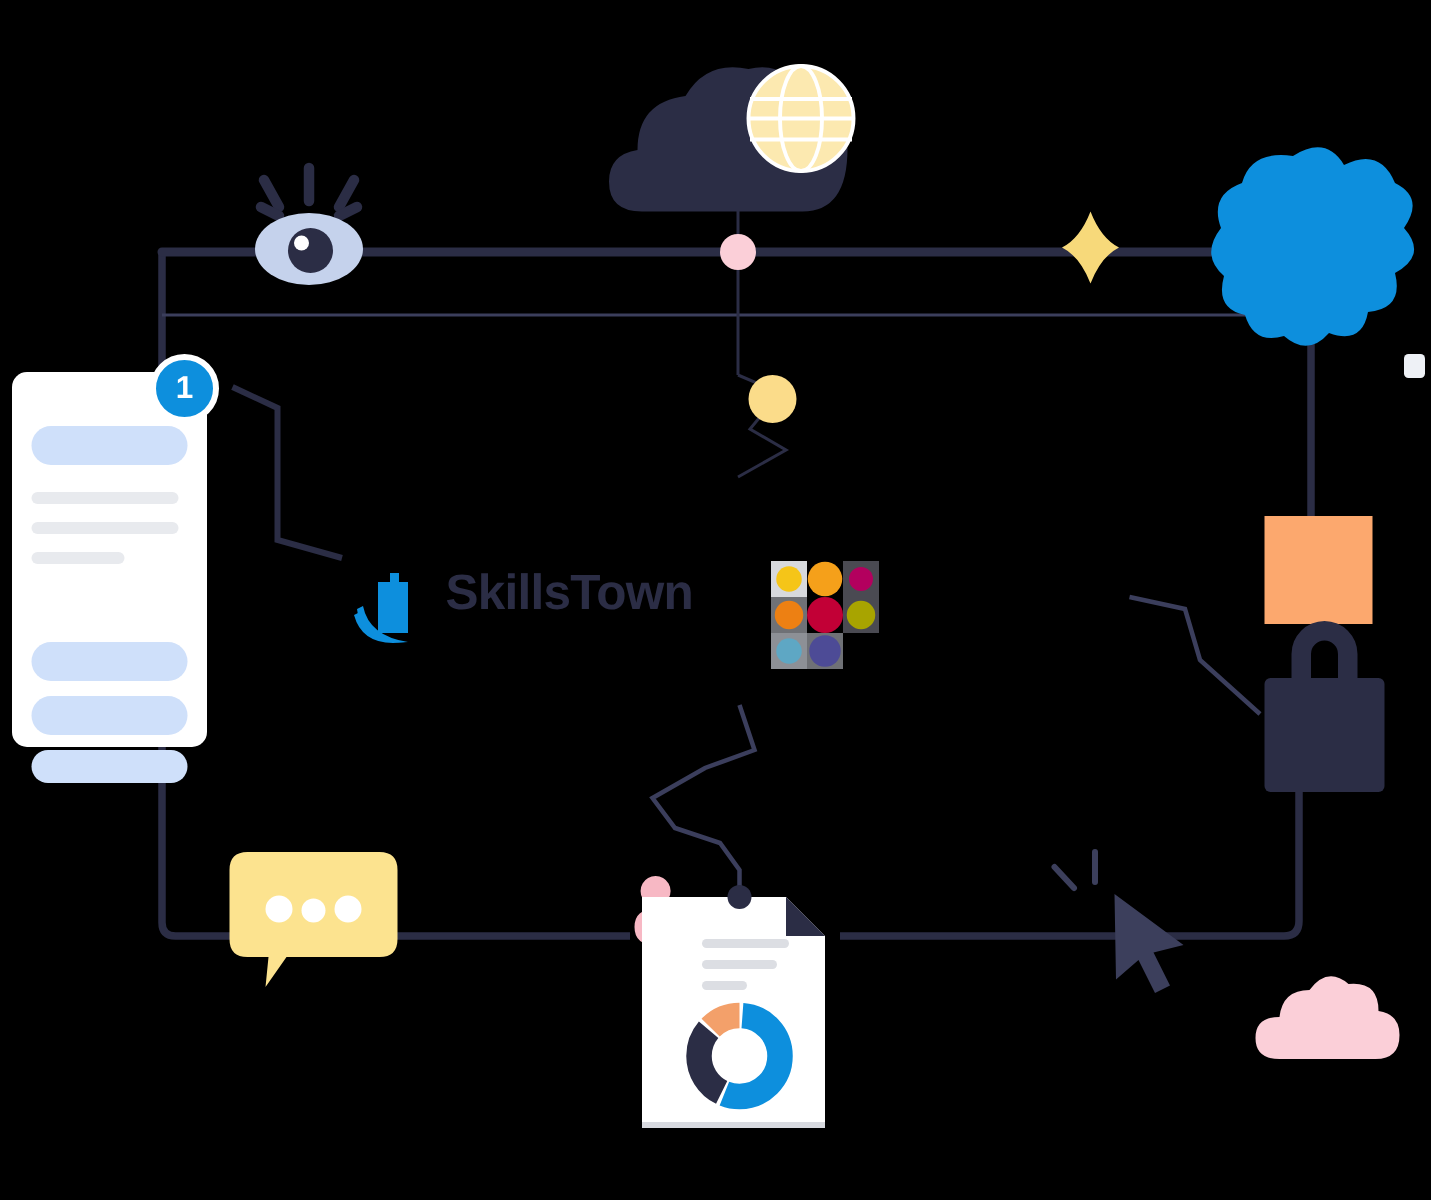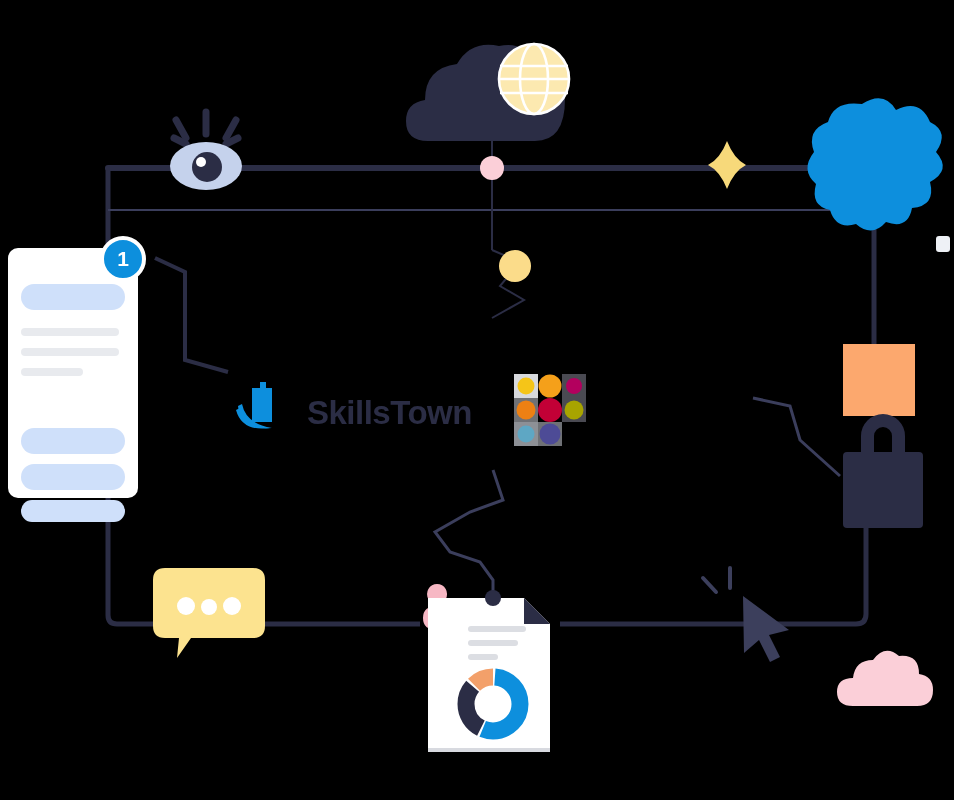--- a/index.html
+++ b/index.html
@@ -15,21 +15,21 @@
   #badge{position:absolute;left:100px;top:236px;width:46px;height:46px;border-radius:50%;
          background:#0d8fdd;color:#fff;display:flex;align-items:center;justify-content:center;
          font-size:21px;font-weight:bold;border:4px solid #ffffff;box-sizing:border-box;}
   
   #palette{left:514px;top:374px;width:72px;height:72px;display:grid;
            grid-template-columns:repeat(3,24px);grid-template-rows:repeat(3,24px);}
   #palette .cell{position:relative;}
   #palette .cell i{position:absolute;left:50%;top:50%;transform:translate(-50%,-50%);
                    display:block;border-radius:50%;}
   
-  #logo{left:232px;top:376px;display:flex;align-items:flex-end;gap:19px;}
+  #logo{left:232px;top:376px;display:flex;align-items:flex-start;gap:9px;}
   #logo-word{font-size:33px;font-weight:bold;color:#2b2d45;letter-spacing:-0.5px;
              filter:blur(0.35px);}
   .hidden-text{position:absolute;width:1px;height:1px;overflow:hidden;opacity:0;}
 </style>
 </head>
 <body>
 
 <div id="stage">
 
   <svg class="layer" viewBox="0 0 954 800">

